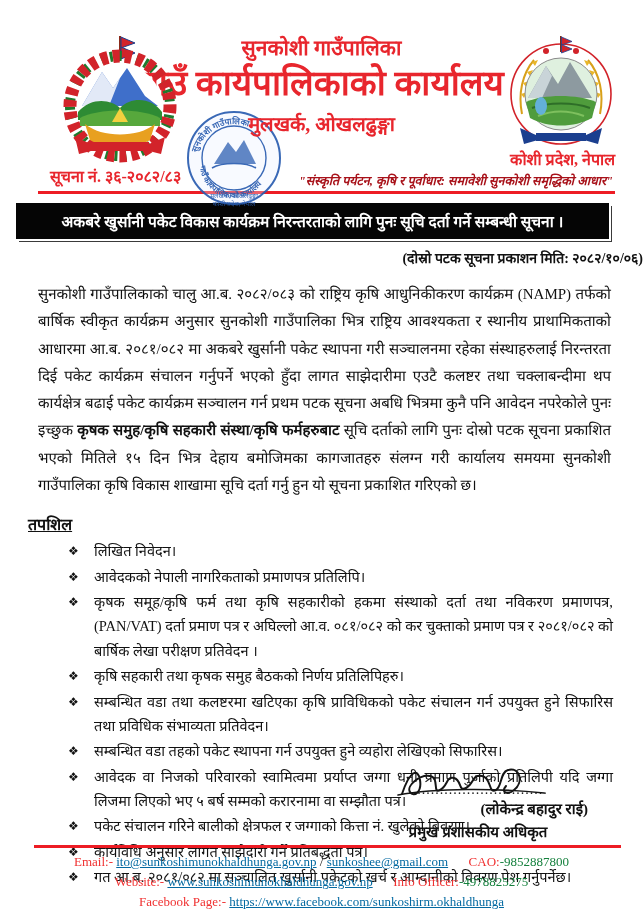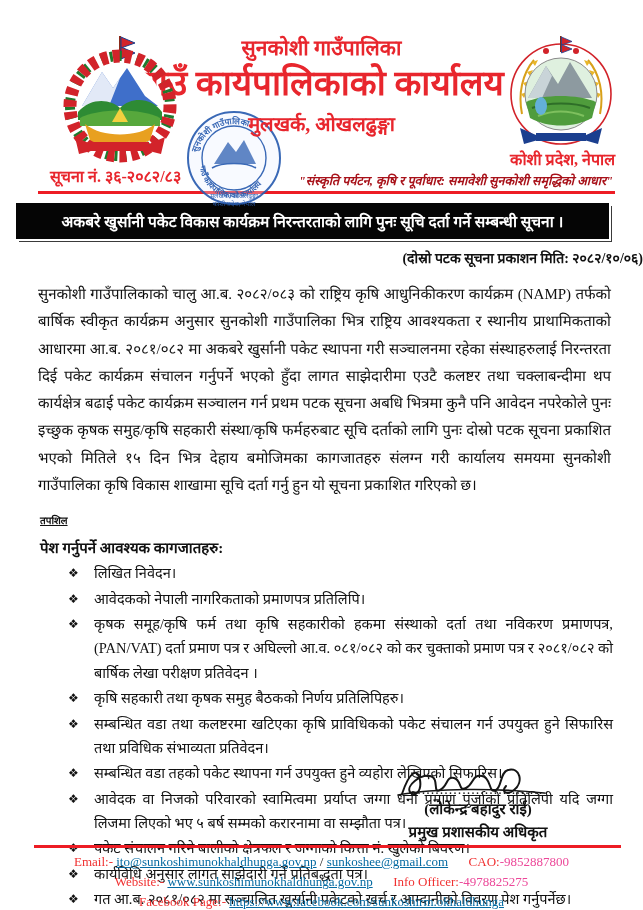--- a/index.html
+++ b/index.html
@@ -36,38 +36,38 @@
     position:relative; margin:11px 34px 0 16px;
     background:#050505; color:#fff; text-align:center;
     font-weight:bold; font-size:15.5px; padding:7px 4px;
     box-shadow:2px 2px 0 #fff, 3px 3px 0 #3a3a3a;
   }
   .date-line { text-align:right; font-weight:bold; font-size:14px; margin-top:9px; }
   .body-para {
     margin:14px 32px 0 38px; font-size:15px; line-height:1.82;
     text-align:justify;
   }
-  .body-para .bold-seg { font-weight:normal; }
-  .tapasil { margin:14px 0 0 40px; font-weight:bold; font-size:10px; text-decoration:underline; }
+  .body-para .bold-seg { font-weight:bold; }
+  .tapasil { margin:14px 0 0 28px; font-weight:bold; font-size:16px; text-decoration:underline; }
   .req-heading { margin:10px 0 4px 40px; font-weight:bold; font-size:15px; }
   .doc-list { list-style:none; margin:4px 30px 0 68px; }
   .doc-list li { display:flex; font-size:14.5px; line-height:1.68; margin-bottom:1px; }
   .doc-list .bullet { width:26px; flex:0 0 26px; font-size:12px; padding-top:2px; color:#111; }
   .doc-list .li-text { flex:1; text-align:justify; }
   
   .sig-block { position:absolute; right:55px; top:782px; text-align:center; width:220px; }
   .sig-dots { font-size:14px; letter-spacing:1px; color:#222; }
   .sig-scribble { position:absolute; left:28px; top:-22px; }
-  .sig-name { font-weight:bold; font-size:15px; margin-top:0px; }
+  .sig-name { font-weight:bold; font-size:15px; margin-top:0px;text-align:right; }
   .sig-title { font-weight:bold; font-size:15px; margin-top:3px; }
   
   .footer { position:absolute; left:0; right:0; top:852px; text-align:center; font-size:13px; line-height:1.55; font-family:"Liberation Serif", serif; }
   .f-label { color:#f03030; }
   .f-link { color:#0369a1; text-decoration:underline; cursor:pointer; }
-  .f-black { color:#ec4899; }
+  .f-black { color:#15803d; }
   .f-sep { color:#111; }
   .footer .frow { white-space:nowrap; }
   .sp { display:inline-block; width:14px; }
 </style>
 </head>
 <body>
 
 <div class="page">
 
   <div class="header">
@@ -163,21 +163,20 @@
     <text x="52" y="100" font-size="6.5" fill="#2a5db0" text-anchor="middle">कोशी प्रदेश, नेपाल</text>
   </svg>
 
   <div class="title-bar">अकबरे खुर्सानी पकेट विकास कार्यक्रम निरन्तरताको लागि पुनः सूचि दर्ता गर्ने सम्बन्धी सूचना ।</div>
 
   <div class="date-line">(दोस्रो पटक सूचना प्रकाशन मिति: २०८२/१०/०६)</div>
 
   <p class="body-para"><span>सुनकोशी गाउँपालिकाको चालु आ.ब. २०८२/०८३ को राष्ट्रिय कृषि आधुनिकीकरण कार्यक्रम (NAMP) तर्फको बार्षिक स्वीकृत कार्यक्रम अनुसार सुनकोशी गाउँपालिका भित्र राष्ट्रिय आवश्यकता र स्थानीय प्राथामिकताको आधारमा आ.ब. २०८१/०८२ मा अकबरे खुर्सानी पकेट स्थापना गरी सञ्चालनमा रहेका संस्थाहरुलाई निरन्तरता दिई पकेट कार्यक्रम संचालन गर्नुपर्ने भएको हुँदा लागत साझेदारीमा एउटै कलष्टर तथा चक्लाबन्दीमा थप कार्यक्षेत्र बढाई पकेट कार्यक्रम सञ्चालन गर्न प्रथम पटक सूचना अबधि भित्रमा कुनै पनि आवेदन नपरेकोले पुनः इच्छुक </span><span class="bold-seg">कृषक समुह/कृषि सहकारी संस्था/कृषि फर्महरुबाट</span><span> सूचि दर्ताको लागि पुनः दोस्रो पटक सूचना प्रकाशित भएको मितिले १५ दिन भित्र देहाय बमोजिमका कागजातहरु संलग्न गरी कार्यालय समयमा सुनकोशी गाउँपालिका कृषि विकास शाखामा सूचि दर्ता गर्नु हुन यो सूचना प्रकाशित गरिएको छ।</span></p>
 
   <div class="tapasil">तपशिल</div>
-  <div class="req-heading">पेश गर्नुपर्ने आवश्यक कागजातहरु:</div>
 
   <ul class="doc-list">
     <li>
         <span class="bullet">❖</span>
         <span class="li-text">लिखित निवेदन।</span>
       </li>
     <li>
         <span class="bullet">❖</span>
         <span class="li-text">आवेदकको नेपाली नागरिकताको प्रमाणपत्र प्रतिलिपि।</span>
       </li>

